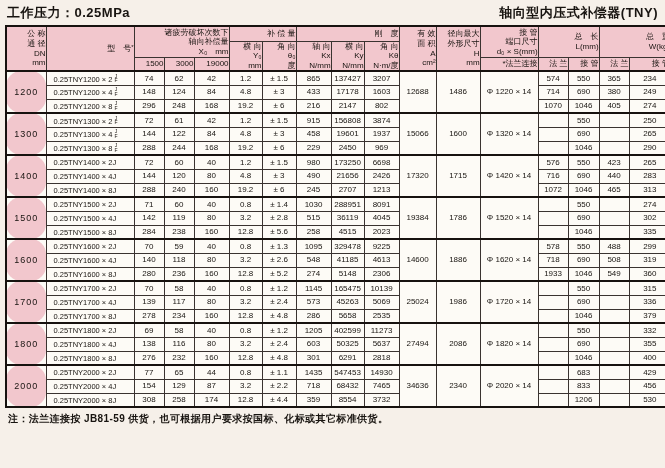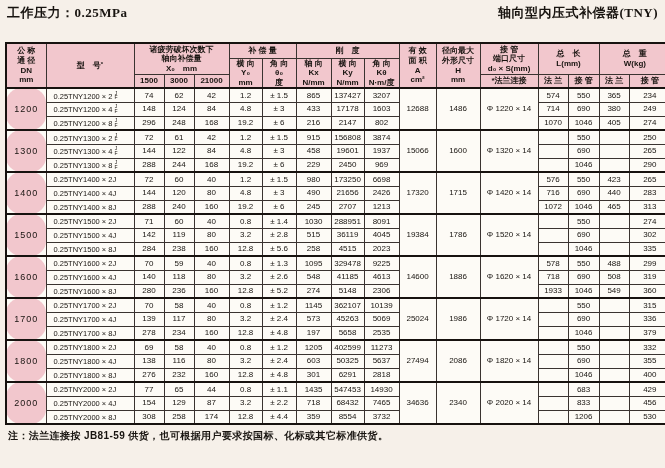--- a/index.html
+++ b/index.html
@@ -13,21 +13,21 @@
   }
   *{box-sizing:border-box;margin:0;padding:0;}
   html,body{width:665px;height:468px;}
   body{
     font-family:"Liberation Sans","DejaVu Sans",sans-serif;
     background:var(--paper);
     color:var(--ink);
     overflow:hidden;
   }
   .page{width:665px;height:468px;padding:3px 5px 0 5px;position:relative;}
-  .titlebar{display:flex;justify-content:space-between;align-items:center;padding:1px 2px 20px 2px;font-family:Liberation Serif, serif;}
+  .titlebar{display:flex;justify-content:space-between;align-items:center;padding:1px 2px 3px 2px;}
   .title-left{font-size:13px;font-weight:bold;letter-spacing:.5px;}
   .title-right{font-size:13px;font-weight:bold;letter-spacing:.5px;}
   table{
     border-collapse:collapse;
     table-layout:fixed;
     width:655px;
     background:var(--cell);
     border:2px solid var(--line-heavy);
   }
   th,td{
@@ -35,22 +35,23 @@
     font-size:8px;
     text-align:center;
     vertical-align:middle;
     padding:0;
     line-height:1.2;
     overflow:hidden;
     white-space:nowrap;
   }
   thead th{
     background:var(--pink);
-    font-weight:bold;
+    font-weight:normal;
     font-size:8px;
+    text-align:right;
   }
   .pre{white-space:pre-line;}
   .h1 th{height:15px;}
   .h2 th{height:24px;}
   .h3 th{height:14px;}
   tbody td{height:14px;background:var(--cell);}
   tbody td.pink{background:var(--pink);font-size:9px;letter-spacing:1px;border-radius:15px;}
   tbody tr.group-first td{border-top:2px solid var(--line-heavy);}
   td.model{text-align:left;padding-left:7px;font-size:7.5px;}
   .jf{
@@ -141,21 +142,21 @@
         <th rowspan="2" class="pre">横 向
 Ky
 N/mm</th>
         <th rowspan="2" class="pre">角 向
 Kθ
 N·m/度</th>
       </tr>
       <tr class="h3">
         <th>1500</th>
         <th>3000</th>
-        <th>21000</th>
+        <th>19000</th>
         <th>*法兰连接</th>
         <th>法 兰</th>
         <th>接 管</th>
         <th>法 兰</th>
         <th>接 管</th>
       </tr>
     </thead>
     <tbody>
         <tr class="group-first">
           <td rowspan="3" class="pink">1200</td>
@@ -410,21 +411,21 @@
         </tr>
         <tr class="group-first">
           <td rowspan="3" class="pink">1700</td>
           <td class="model"><span>0.25TNY1700 × 2J</span></td>
           <td>70</td>
           <td>58</td>
           <td>40</td>
           <td>0.8</td>
           <td>± 1.2</td>
           <td>1145</td>
-          <td>362107</td>
+          <td>165475</td>
           <td>10139</td>
           <td rowspan="3">25024</td>
           <td rowspan="3">1986</td>
           <td rowspan="3">Φ 1720 × 14</td>
           <td></td>
           <td>550</td>
           <td></td>
           <td>315</td>
         </tr>
         <tr>
@@ -442,21 +443,21 @@
           <td></td>
           <td>336</td>
         </tr>
         <tr>
           <td class="model"><span>0.25TNY1700 × 8J</span></td>
           <td>278</td>
           <td>234</td>
           <td>160</td>
           <td>12.8</td>
           <td>± 4.8</td>
-          <td>197</td>
+          <td>286</td>
           <td>5658</td>
           <td>2535</td>
           <td></td>
           <td>1046</td>
           <td></td>
           <td>379</td>
         </tr>
         <tr class="group-first">
           <td rowspan="3" class="pink">1800</td>
           <td class="model"><span>0.25TNY1800 × 2J</span></td>

